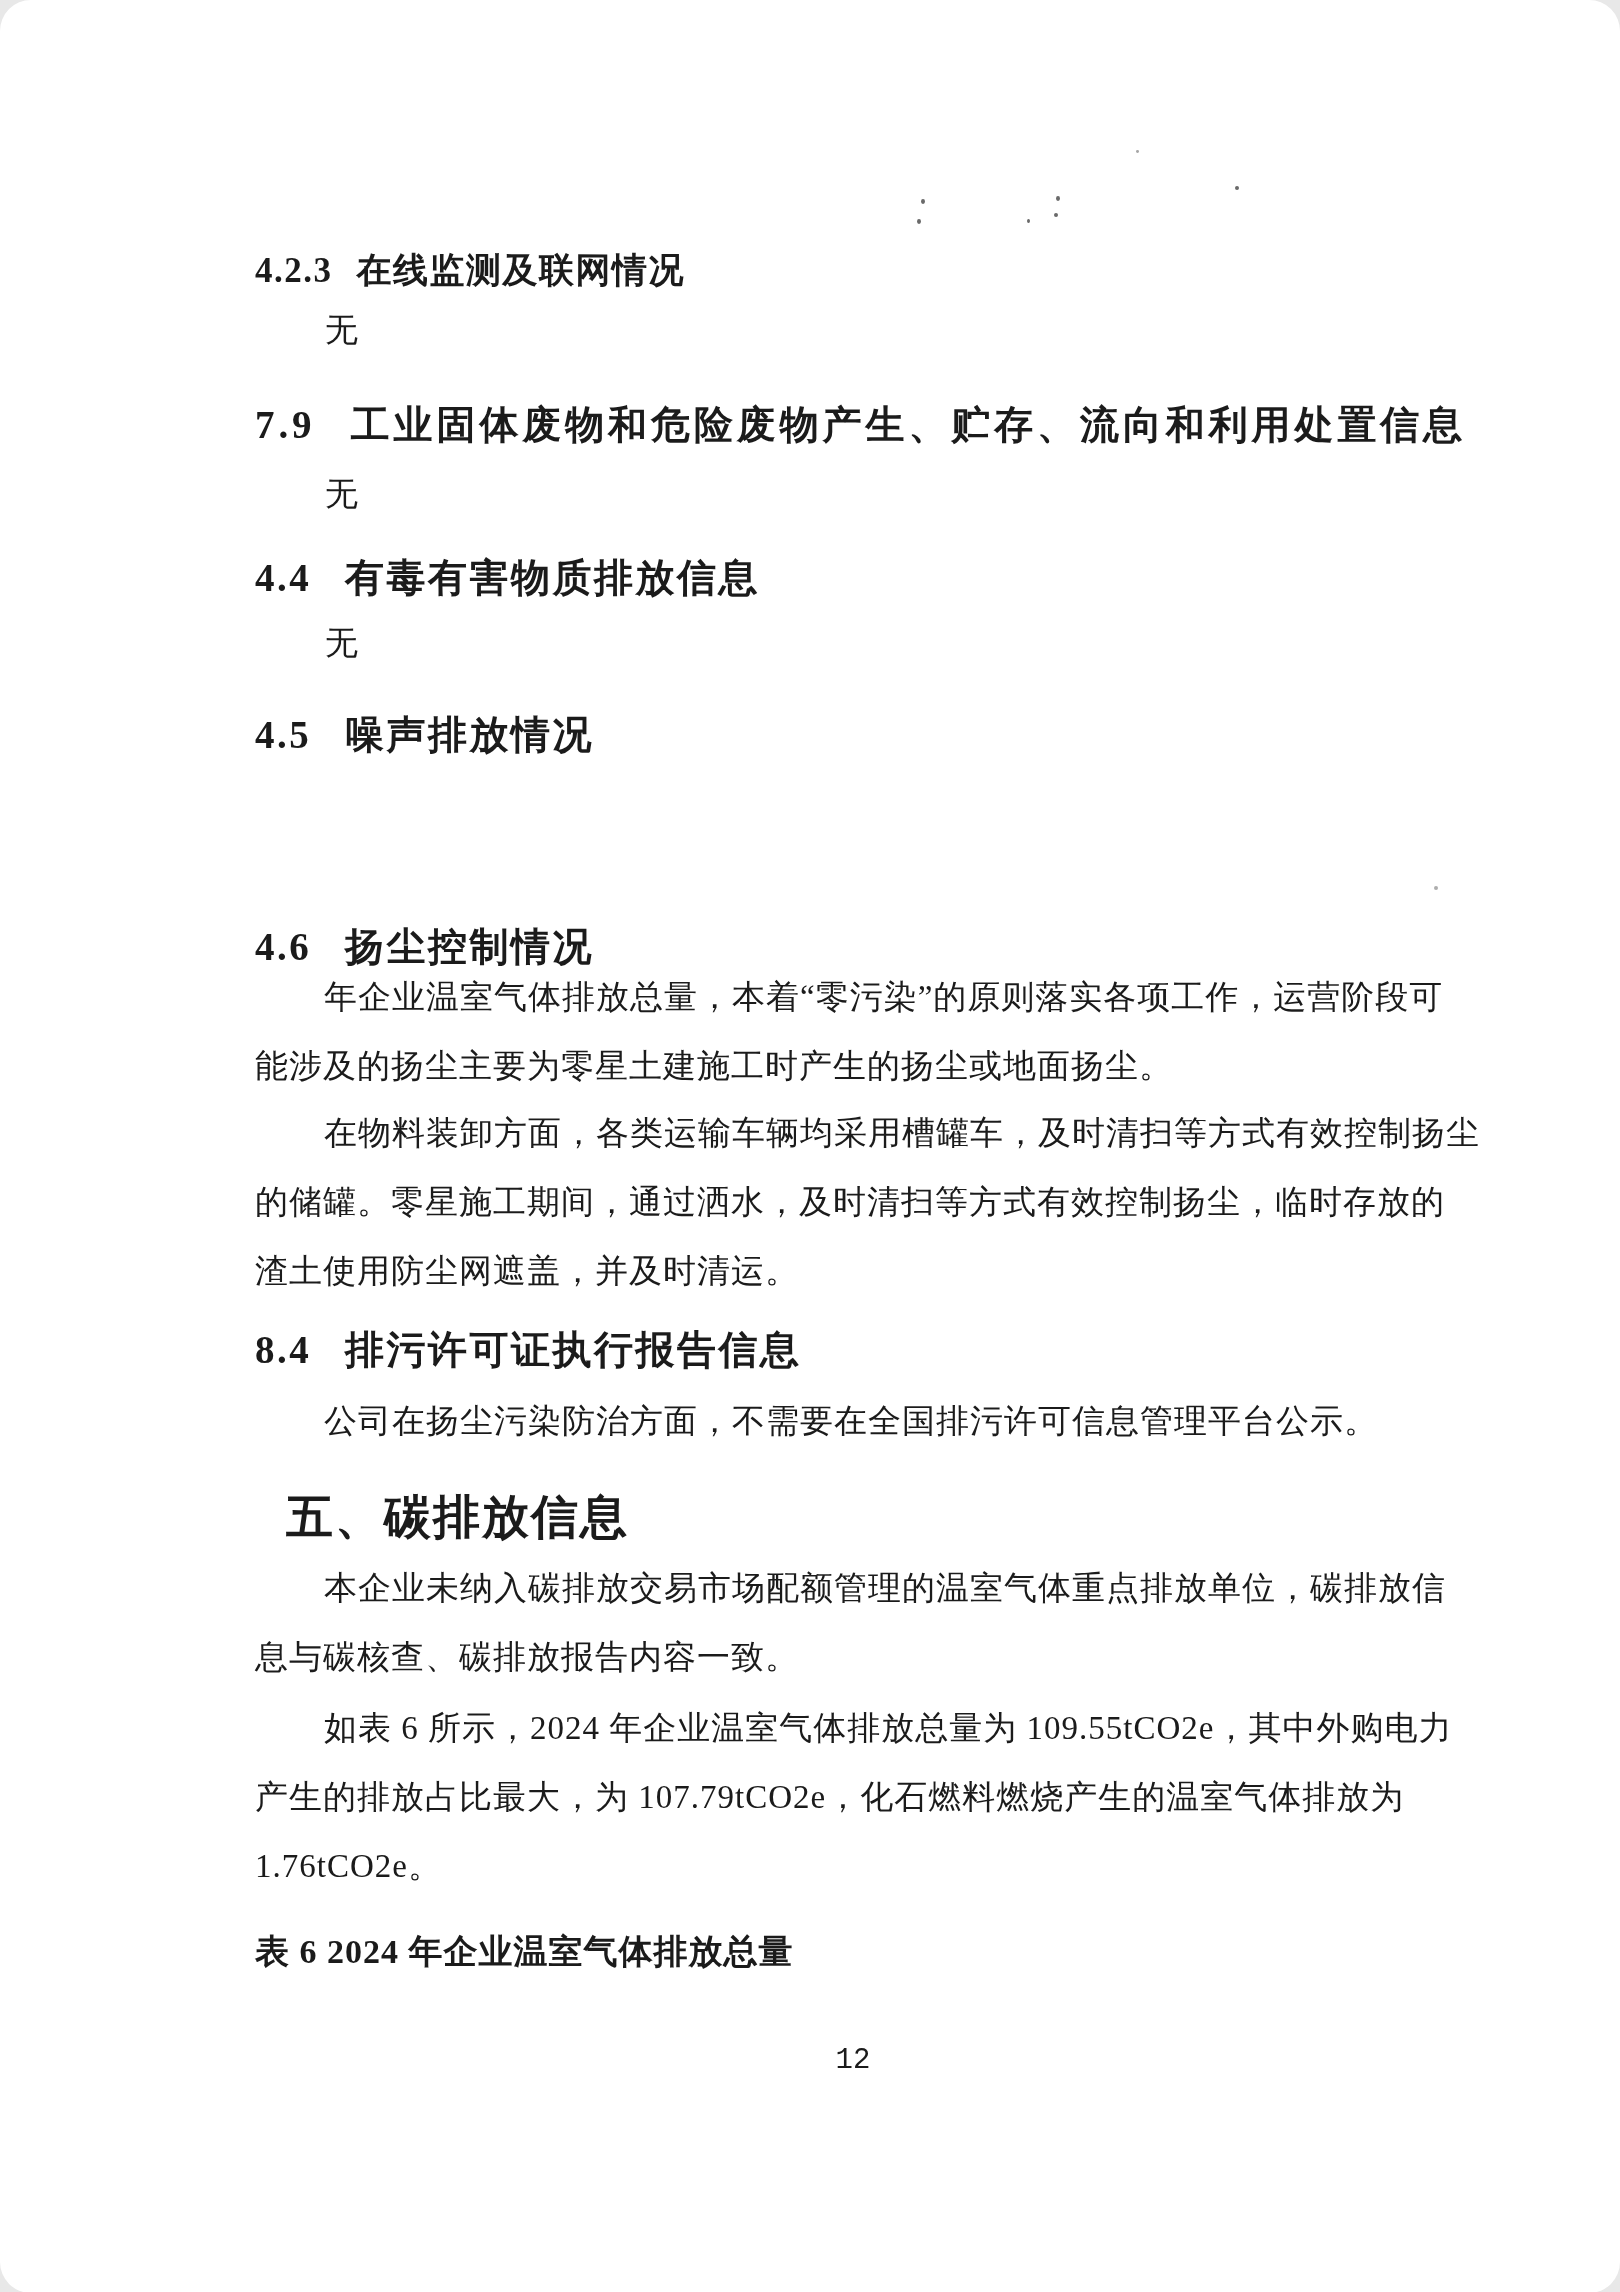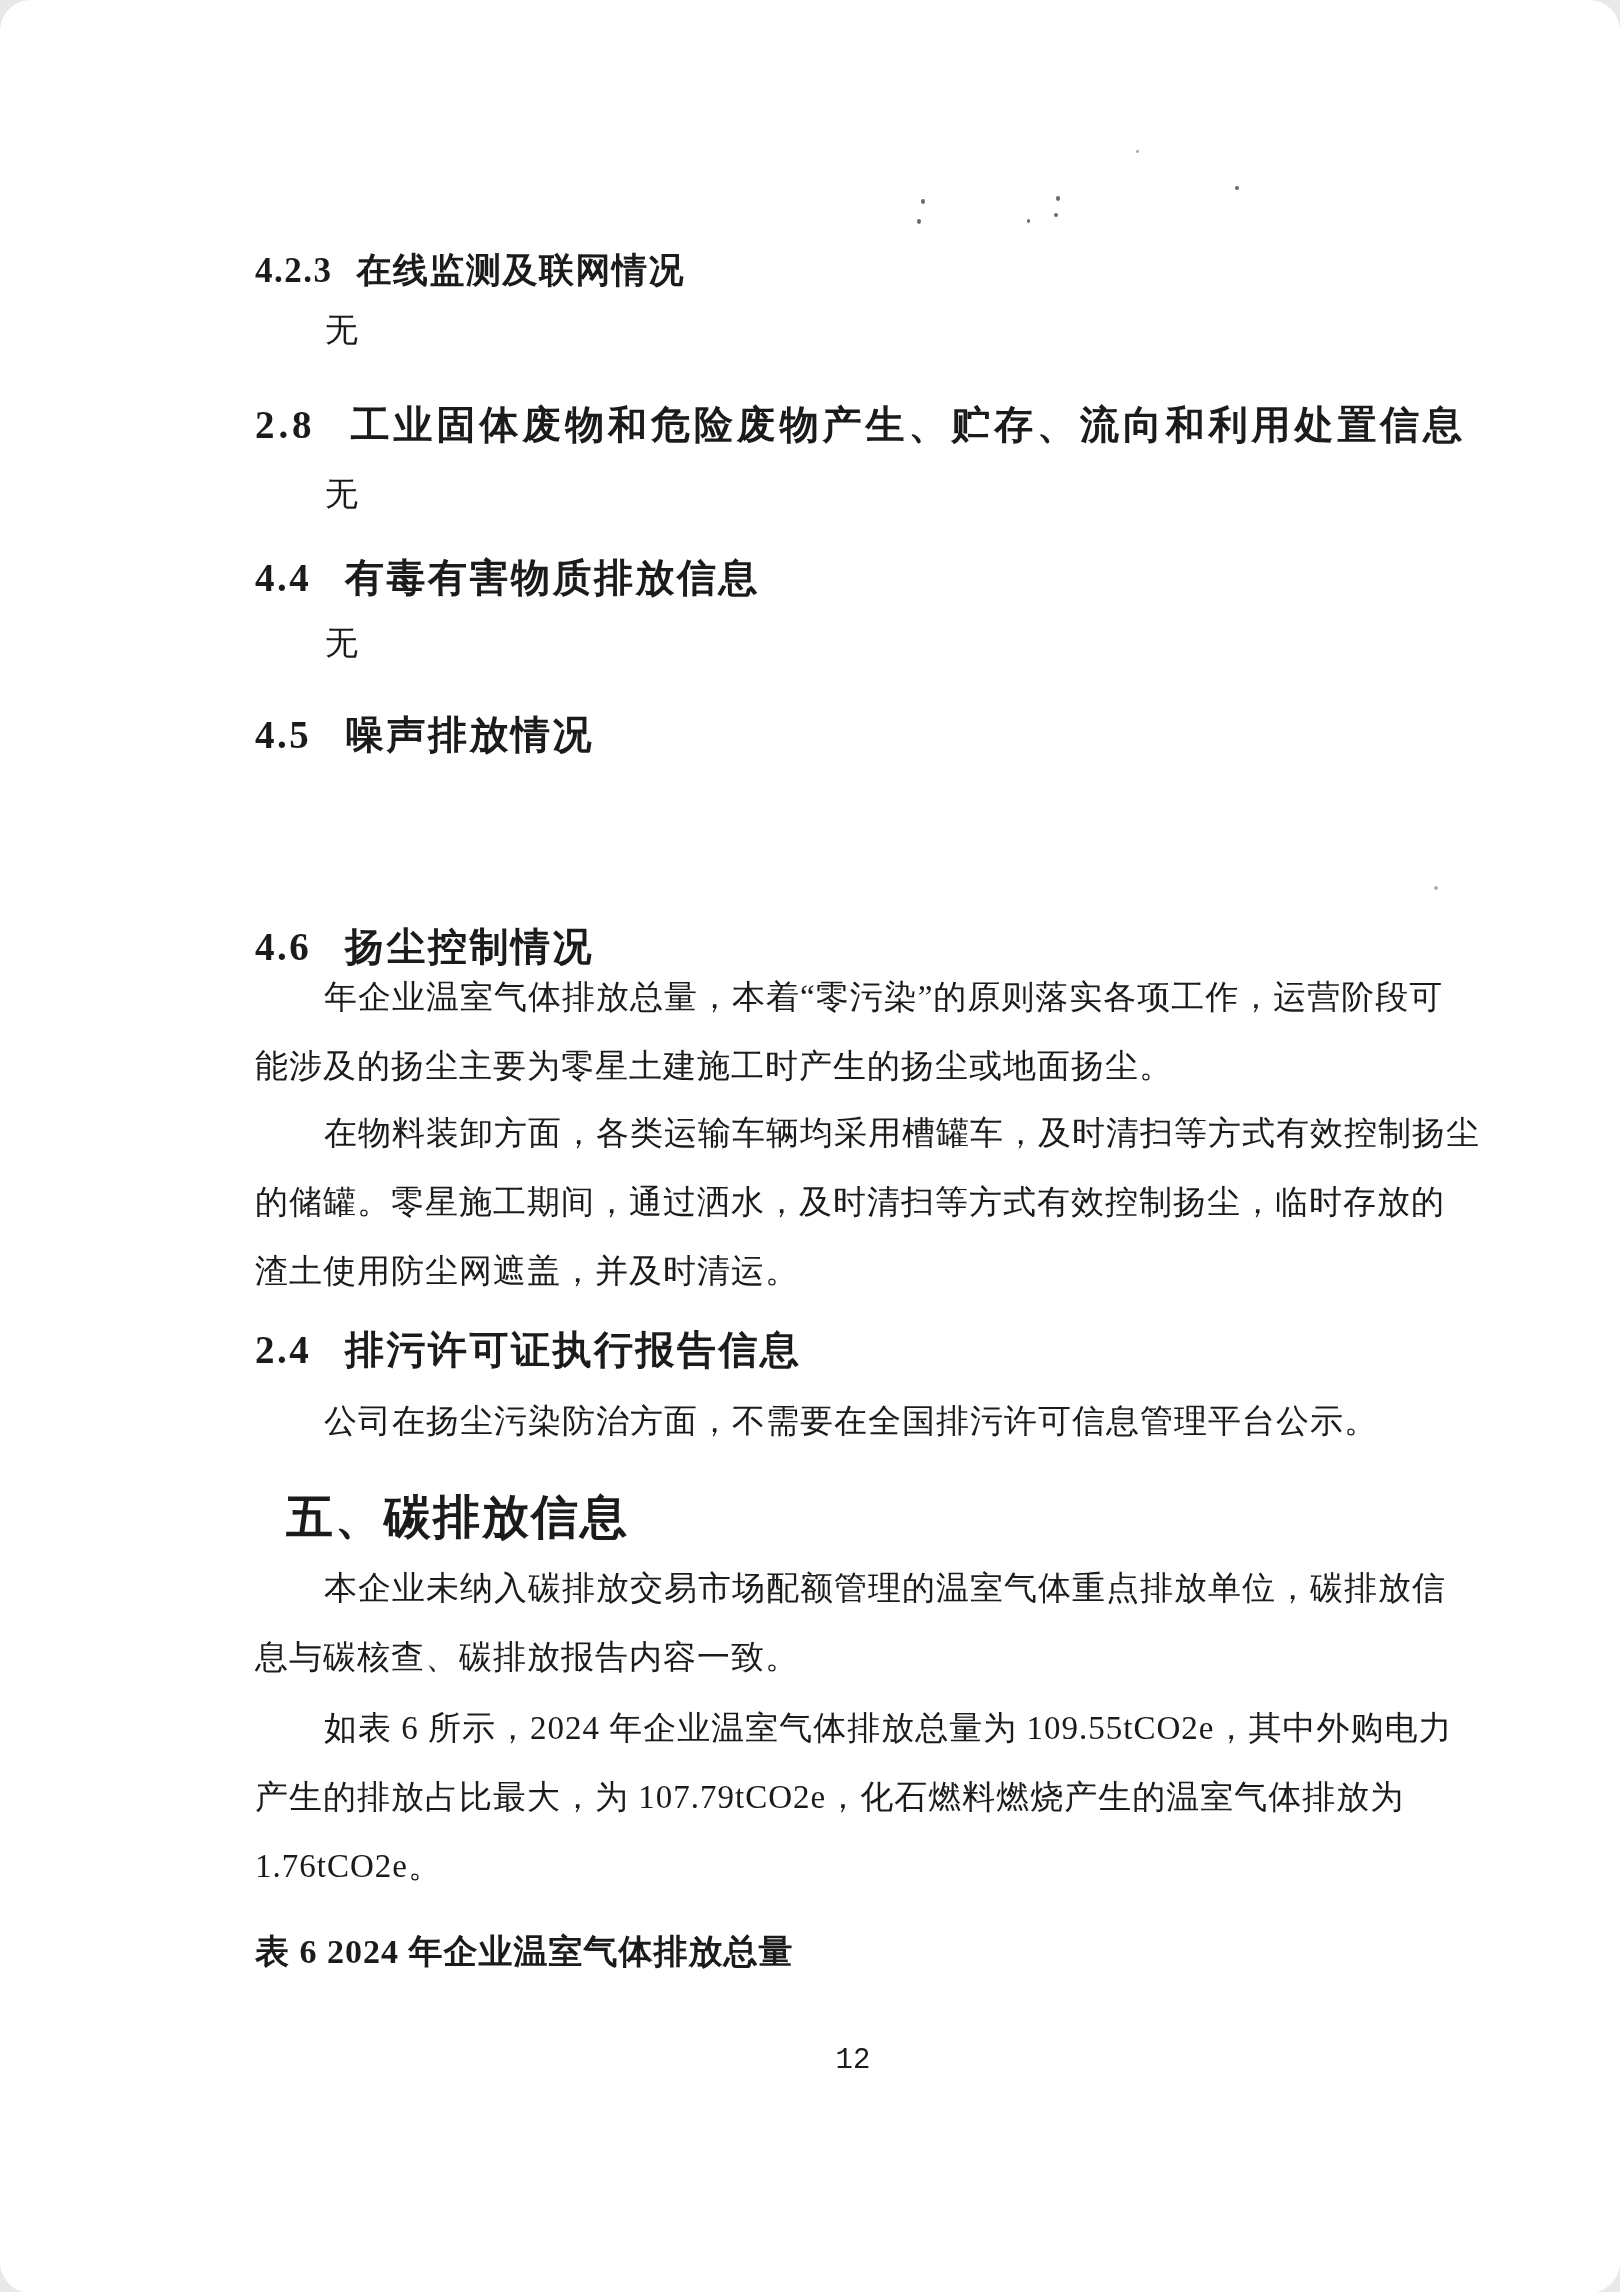--- a/index.html
+++ b/index.html
@@ -93,21 +93,21 @@
 </style>
 </head>
 <body>
 
 <div class="page">
 
   <h3 class="h3" style="top:247px">4.2.3 在线监测及联网情况</h3>
 
   <div class="none-value" style="top:311px">无</div>
 
-  <h2 class="h2 wide" style="top:398px">2.8 工业固体废物和危险废物产生、贮存、流向和利用处置信息</h2>
+  <h2 class="h2 wide" style="top:398px">7.9 工业固体废物和危险废物产生、贮存、流向和利用处置信息</h2>
 
   <div class="none-value" style="top:475px">无</div>
 
   <h2 class="h2" style="top:551px">4.4 有毒有害物质排放信息</h2>
 
   <div class="none-value" style="top:624px">无</div>
 
   <h2 class="h2" style="top:708px">4.5 噪声排放情况</h2>
 
   <h2 class="h2" style="top:920px">4.6 扬尘控制情况</h2>
@@ -116,21 +116,21 @@
     <div class="line indent">年企业温室气体排放总量，本着“零污染”的原则落实各项工作，运营阶段可</div>
     <div class="line">能涉及的扬尘主要为零星土建施工时产生的扬尘或地面扬尘。</div>
   </div>
 
   <div class="para" style="top:1099px">
     <div class="line indent">在物料装卸方面，各类运输车辆均采用槽罐车，及时清扫等方式有效控制扬尘</div>
     <div class="line">的储罐。零星施工期间，通过洒水，及时清扫等方式有效控制扬尘，临时存放的</div>
     <div class="line">渣土使用防尘网遮盖，并及时清运。</div>
   </div>
 
-  <h2 class="h2" style="top:1323px">2.4 排污许可证执行报告信息</h2>
+  <h2 class="h2" style="top:1323px">8.4 排污许可证执行报告信息</h2>
 
   <div class="para" style="top:1387px">
     <div class="line indent">公司在扬尘污染防治方面，不需要在全国排污许可信息管理平台公示。</div>
   </div>
 
   <h1 class="h1" style="top:1486px">五、碳排放信息</h1>
 
   <div class="para" style="top:1554px">
     <div class="line indent">本企业未纳入碳排放交易市场配额管理的温室气体重点排放单位，碳排放信</div>
     <div class="line">息与碳核查、碳排放报告内容一致。</div>

